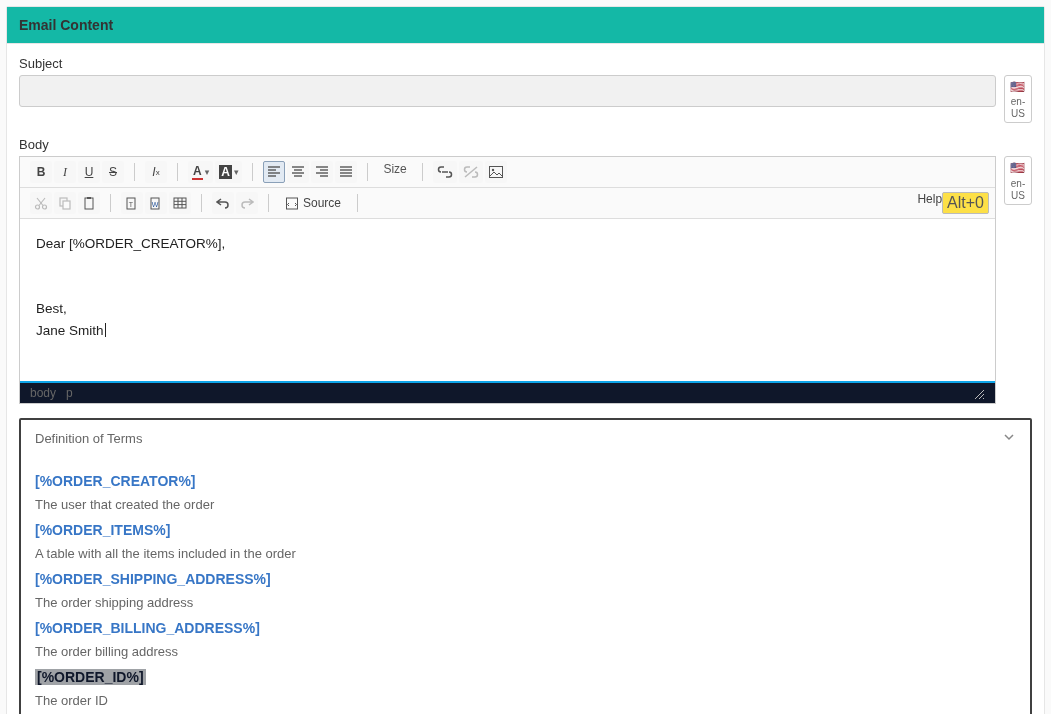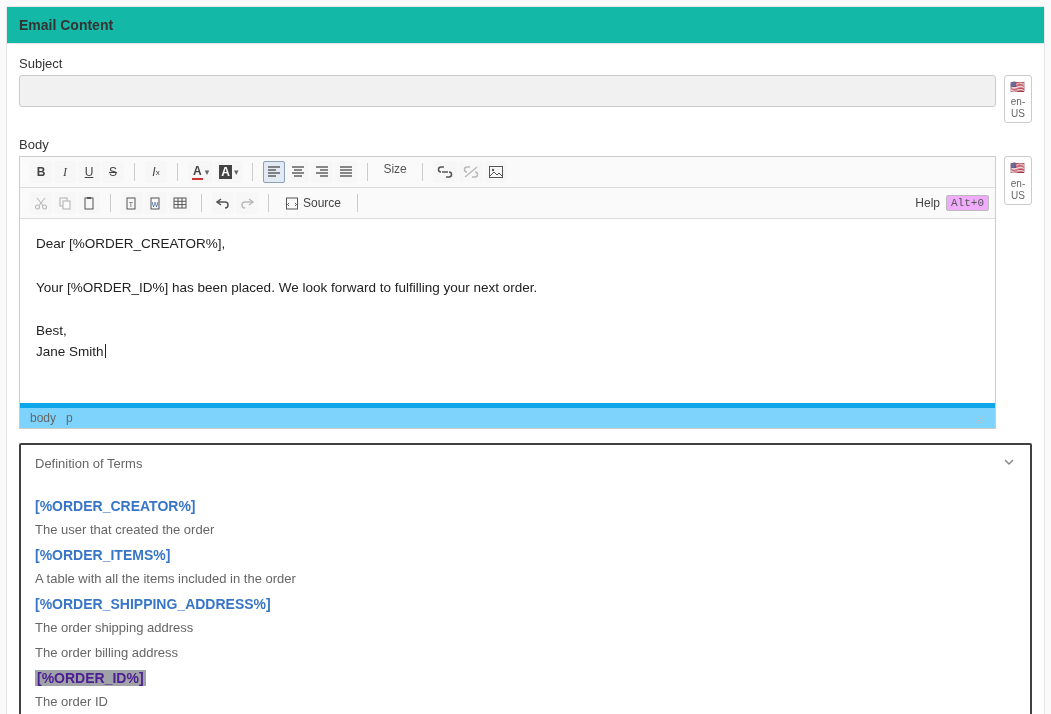--- a/index.html
+++ b/index.html
@@ -131,29 +131,28 @@
     color: #555;
     font-size: 12px;
     cursor: pointer;
     gap: 22px;
     flex-direction: column;
   }
   .size-select .sz-caret { font-size: 9px; color: #666; }
   .help-area {
     margin-left: auto;
     display: flex;
-    align-items: center;
-    gap: 6px;
+    align-items: flex-start;
     color: #444;
   }
   .kbd {
-    font-family: Liberation Mono, monospace;
-    font-size: 11px;
+    font-family: Liberation Sans, sans-serif;
+    font-size: 16px;
     border: 1px solid #bbb;
-    background: #f0abfc;
+    background: #fde047;
     padding: 1px 4px;
     border-radius: 2px;
     color: #555;
   }
   .editor-content {
     padding: 14px 16px 40px;
     min-height: 140px;
     font-size: 13.5px;
     line-height: 1.6;
     color: #222;
@@ -163,22 +162,22 @@
   .cursor::after {
     content: "";
     display: inline-block;
     width: 1px;
     height: 1.05em;
     background: #222;
     vertical-align: -2px;
     margin-left: 1px;
   }
   .status-bar {
-    background: #7dd3fc;
-    border-top: 5px solid #0ea5e9;
+    background: #0f172a;
+    border-top: 2px solid #0ea5e9;
     padding: 3px 10px;
     font-size: 12px;
     color: #666;
     display: flex;
     align-items: center;
     gap: 10px;
     position: relative;
   }
   .status-bar .resize {
     margin-left: auto;
@@ -203,21 +202,21 @@
   .acc-chevron { color: #888; }
   .acc-body { padding: 6px 14px 16px; }
   .term { margin-top: 10px; }
   .term-name {
     color: #3776c6;
     font-weight: 600;
     font-size: 14px;
   }
   .term-name.sel {
     background: #9fa2a6;
-    color: #4c1d95;
+    color: #0f172a;
     padding: 0 2px;
   }
   .term-desc {
     color: #666;
     font-size: 13px;
     margin-top: 8px;
   }
   .src-btn {
     display: inline-flex;
     align-items: center;
@@ -448,21 +447,20 @@
 
               <div class="help-area">
                 <span>Help</span>
                 <span class="kbd">Alt+0</span>
               </div>
             </div>
 
             <div class="editor-content" id="editor-content" contenteditable="true" style="">
                 <p>Dear [%ORDER_CREATOR%],</p>
                 <p>&nbsp;</p>
-                <p>Your [%ORDER_ID%] has been placed. We look forward to fulfilling your next order.</p>
                 <p>&nbsp;</p>
                 <p>Best,</p>
                 <p class="cursor">Jane Smith</p>
               </div>
 
             <div class="status-bar">
               <span id="status-path"><span style="margin-right: 10px;">body</span><span style="margin-right: 10px;">p</span></span>
               <span class="resize">
                 <svg width="14" height="14" viewBox="0 0 14 14">
                     <g stroke="#bbb" stroke-width="1">
@@ -489,19 +487,19 @@
         <span class="acc-chevron">
           <svg width="14" height="14" viewBox="0 0 14 14">
               <polyline points="3,5 7,9 11,5" fill="none" stroke="#888" stroke-width="1.5"></polyline>
             </svg>
         </span>
       </div>
       <div class="acc-body" id="terms-body">
           <div class="term"><div class="term-name" style="display: inline-block;">[%ORDER_CREATOR%]</div><div class="term-desc">The user that created the order</div></div>
           <div class="term"><div class="term-name" style="display: inline-block;">[%ORDER_ITEMS%]</div><div class="term-desc">A table with all the items included in the order</div></div>
           <div class="term"><div class="term-name" style="display: inline-block;">[%ORDER_SHIPPING_ADDRESS%]</div><div class="term-desc">The order shipping address</div></div>
-          <div class="term"><div class="term-desc">The order billing address</div></div>
+          <div class="term"><div class="term-name" style="display: inline-block;">[%ORDER_BILLING_ADDRESS%]</div><div class="term-desc">The order billing address</div></div>
           <div class="term"><div class="term-name sel" style="display: inline-block;">[%ORDER_ID%]</div><div class="term-desc">The order ID</div></div>
         </div>
     </div>
 
   </div>
 </div>
 
 </body></html>

